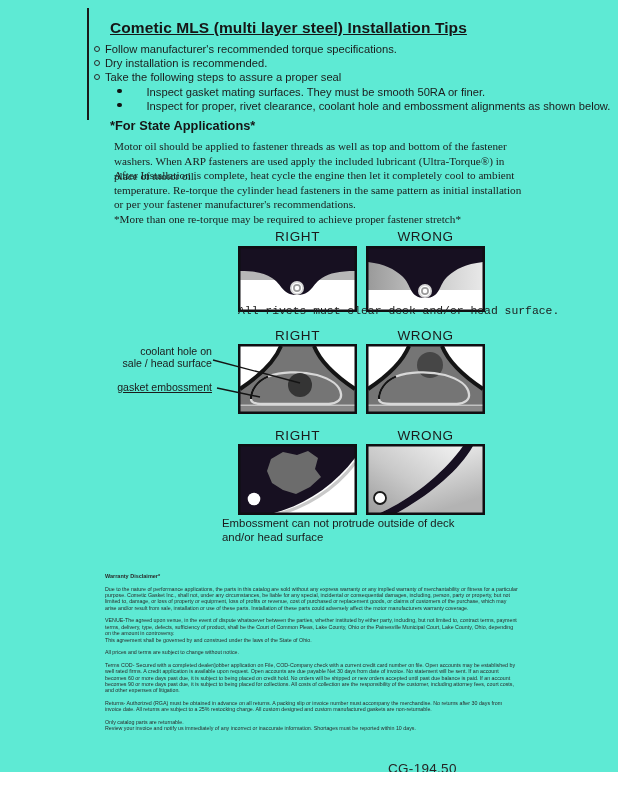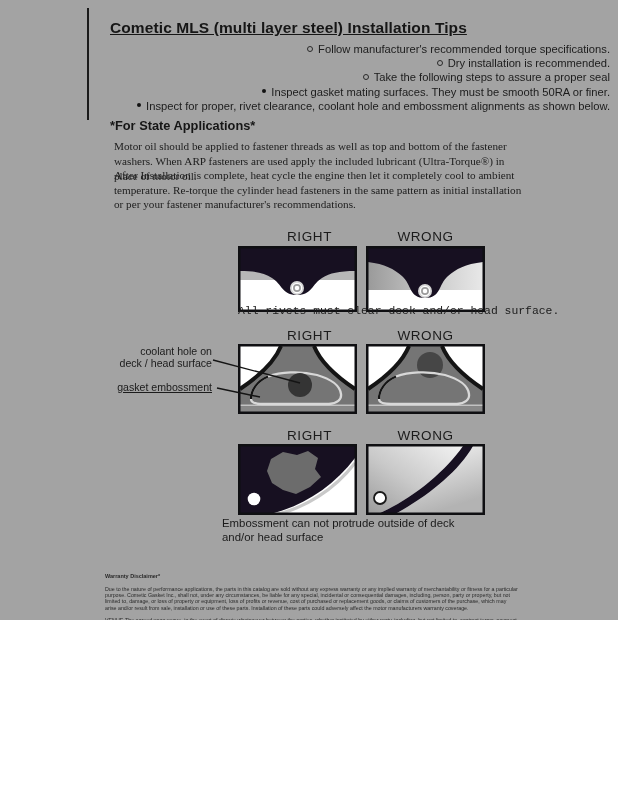--- a/index.html
+++ b/index.html
@@ -1,32 +1,32 @@
 <!DOCTYPE html>
 <html><head>
 <meta charset="utf-8">
 <style>
   html,body{margin:0;padding:0;background:#ffffff;}
-  .page{position:relative;width:618px;height:620px;background:#a3a3a3;overflow:hidden;
+  .page{position:relative;width:618px;height:772px;background:#5eead4;overflow:hidden;
         font-family:"Liberation Sans", sans-serif;color:#1c1c1c;}
   .vrule{position:absolute;left:87px;top:8px;width:2px;height:112px;background:#1a1a1a;}
   .title{position:absolute;left:110px;top:19px;margin:0;font-size:15.5px;font-weight:bold;
          text-decoration:underline;letter-spacing:.1px;color:#161616;}
   .bullets{position:absolute;left:94px;top:42px;font-size:11.2px;line-height:14.2px;width:516px;}
-  .b-row{display:flex;align-items:flex-start;white-space:nowrap;justify-content:flex-end;}
-  .b-row.sub{margin-left:23px;}
+  .b-row{display:flex;align-items:flex-start;white-space:nowrap;}
+  .b-row.sub{margin-left:23px;gap:20px;}
   .ob{flex:none;width:4px;height:4px;border:1px solid #2a2a2a;border-radius:50%;margin:4px 5px 0 0;}
   .fb{flex:none;width:4.5px;height:4.5px;background:#121212;border-radius:50%;margin:4px 5px 0 0;}
   .diesel-h{position:absolute;left:110px;top:118px;margin:0;font-size:12.8px;font-weight:bold;color:#161616;}
   .body-p{position:absolute;left:110px;width:416px;margin:4px;font-size:11.2px;line-height:15px;font-family:Liberation Serif, serif;}
   .p1{top:135px;}
   .p2{top:164px;line-height:14.6px;}
   .p3{top:208px;}
   .dg-label{position:absolute;width:119px;text-align:center;font-size:13.5px;letter-spacing:.6px;color:#1b1b1b;}
-  .c1{left:250px;} .c2{left:366px;}
+  .c1{left:238px;} .c2{left:366px;}
   .r1{top:229px;} .r2{top:328px;} .r3{top:428px;}
   .dbox{position:absolute;width:119px;display:block;}
   .b1{top:246px;height:66px;} .b2{top:344px;height:70px;} .b3{top:444px;height:71px;}
   .dg-caption{position:absolute;margin:0;font-size:11.4px;line-height:13.5px;color:#1b1b1b;white-space:pre-line;}
   .cap1{left:238px;top:305px;font-family:Liberation Mono, monospace;} .cap2{left:240px;top:416px;} .cap3{left:222px;top:517px;}
   .ann{position:absolute;text-align:right;font-size:10.6px;line-height:11.5px;color:#1b1b1b;white-space:pre-line;width:140px;left:72px;}
   .ann1{top:346px;} .ann2{top:382px;text-decoration:underline;}
   .ann-lines{position:absolute;left:205px;top:350px;width:170px;height:55px;z-index:5;}
   .legal{position:absolute;left:105px;top:573px;width:413px;font-size:5.3px;line-height:6.4px;color:#2a2a2a;}
   .legal-h{font-weight:bold;margin:0 0 6px 0;font-size:5.5px;}
@@ -61,20 +61,21 @@
     </div>
     <div class="b-row sub">
       <span class="fb"></span>
       <span>Inspect for proper, rivet clearance, coolant hole and embossment alignments as shown below.</span>
     </div>
   </div>
 
   <h2 class="diesel-h">*For State Applications*</h2>
   <p class="body-p p1">Motor oil should be applied to fastener threads as well as top and bottom of the fastener washers. When ARP fasteners are used apply the included lubricant (Ultra-Torque®) in place of motor oil.</p>
   <p class="body-p p2">After Installation is complete, heat cycle the engine then let it completely cool to ambient temperature. Re-torque the cylinder head fasteners in the same pattern as initial installation or per your fastener manufacturer's recommendations.</p>
+  <p class="body-p p3">*More than one re-torque may be required to achieve proper fastener stretch*</p>
 
   <div class="dg-label c1 r1">RIGHT</div>
   <div class="dg-label c2 r1">WRONG</div>
 
   <svg class="dbox b1 c1" style="left:238px" viewBox="0 0 119 66">
     <rect x="1" y="1" width="117" height="64" fill="#ffffff"></rect>
     <rect x="2" y="25" width="115" height="9" fill="#b7b7b7"></rect>
     <path d="M2,2 H117 V25 C101,25 92,27 84,32 C74,38 74,49 59,49 C44,49 44,38 34,32 C26,27 17,25 2,25 Z" fill="#171021"></path>
     <g>
       <circle cx="59" cy="42" r="7" fill="#d6d6d6"></circle>
@@ -103,21 +104,21 @@
     </g>
     <rect x="1.25" y="1.25" width="116.5" height="63.5" fill="none" stroke="#0f0f12" stroke-width="2.5"></rect>
   </svg>
 
   <p class="dg-caption cap1">All rivets must clear deck and/or head surface.</p>
 
   <div class="dg-label c1 r2">RIGHT</div>
   <div class="dg-label c2 r2">WRONG</div>
 
   <div class="ann ann1">coolant hole on
-deck / head surface</div>
+sale / head surface</div>
   <div class="ann ann2">gasket embossment</div>
 
   <svg class="dbox b2 c1" style="left:238px" viewBox="0 0 119 70">
     <rect x="1" y="1" width="117" height="68" fill="#757575"></rect>
     <path d="M2,2 H43 C37,17 23,31 2,45 Z" fill="#ffffff"></path>
     <path d="M43,2 C37,17 23,31 2,45" fill="none" stroke="#141414" stroke-width="4"></path>
     <path d="M117,2 H76 C82,17 96,31 117,45 Z" fill="#ffffff"></path>
     <path d="M76,2 C82,17 96,31 117,45" fill="none" stroke="#141414" stroke-width="4"></path>
     <rect x="2" y="60.5" width="115" height="1.6" fill="#c2c2c2"></rect>
     <rect x="2" y="62.1" width="115" height="5.9" fill="#888888"></rect>

